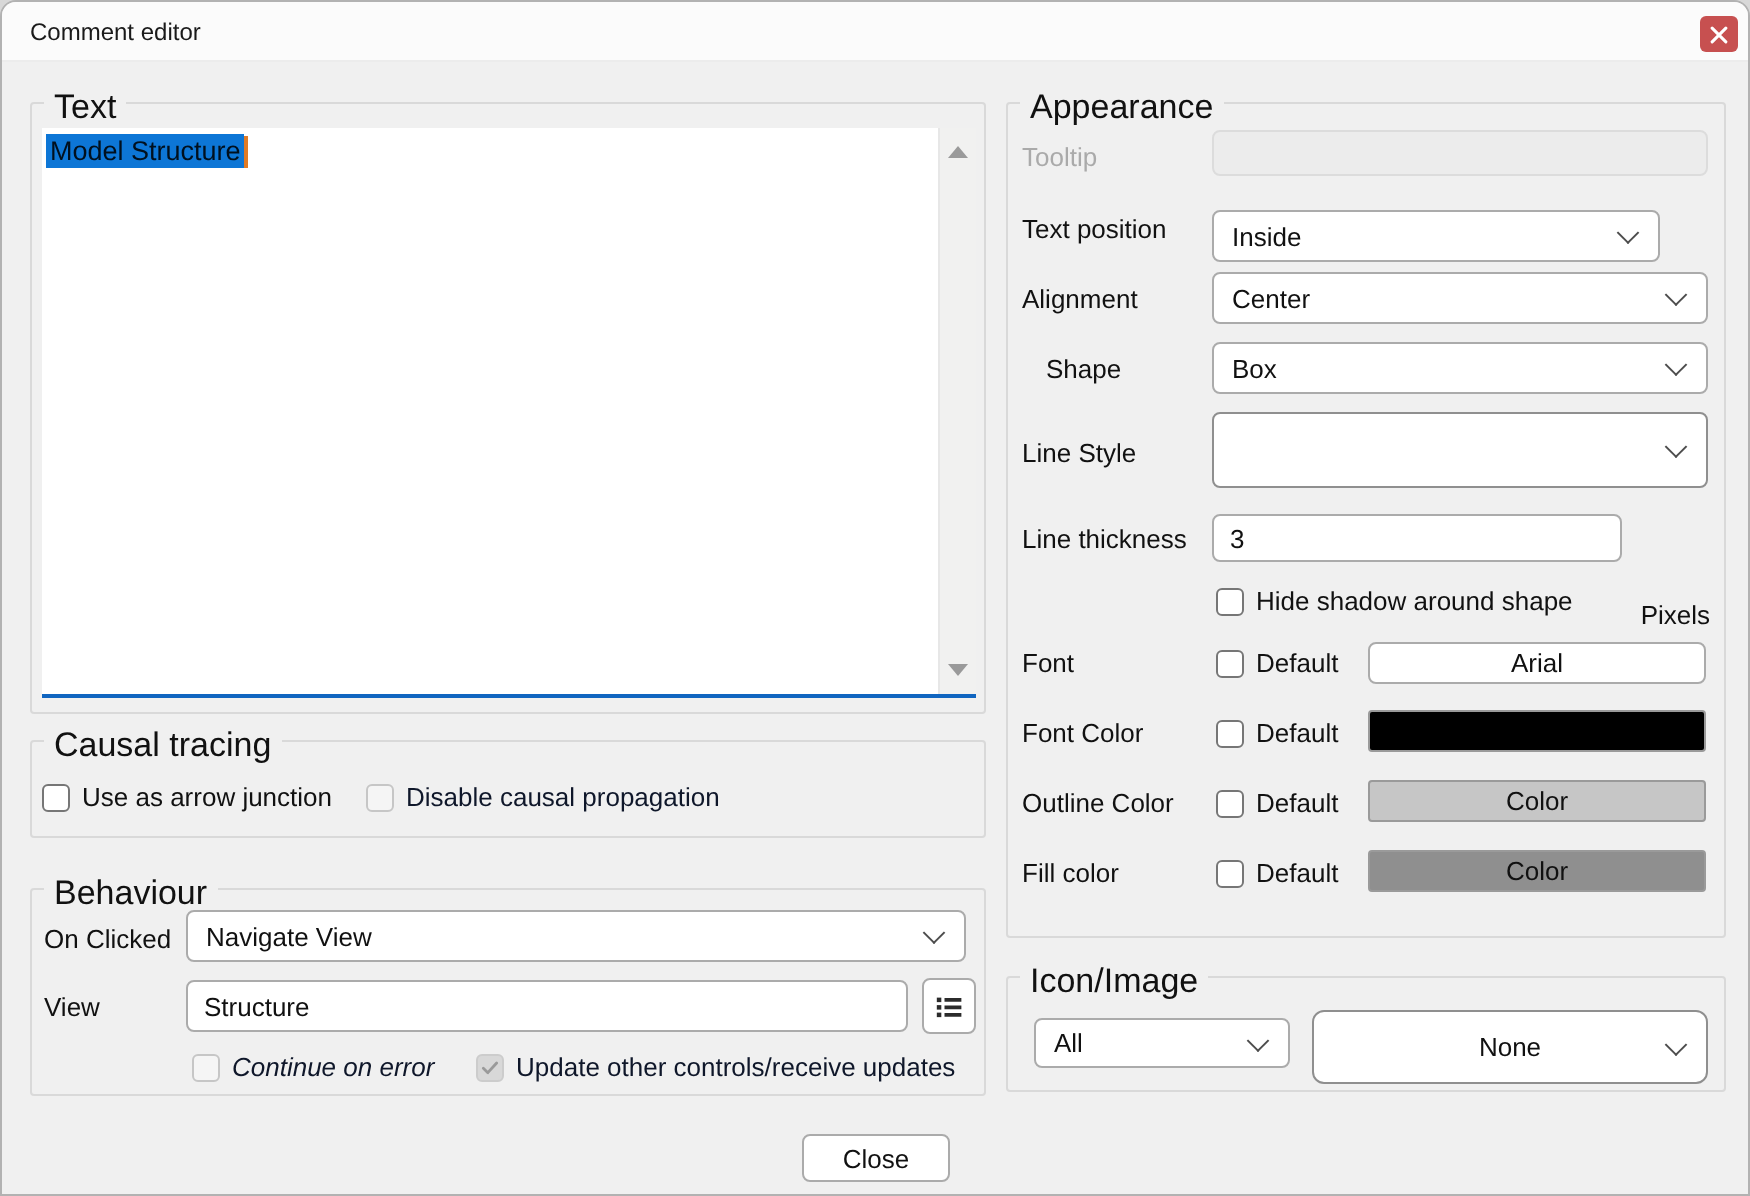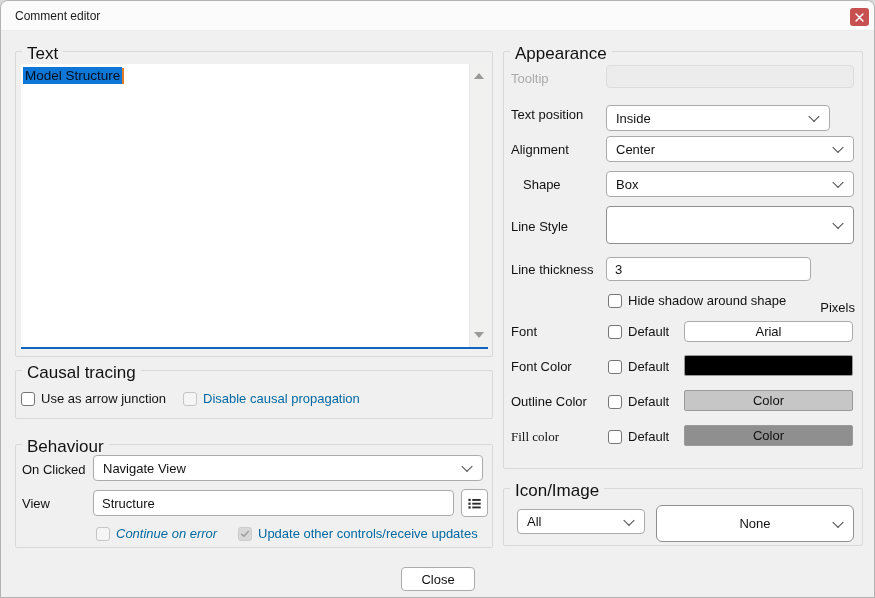--- a/index.html
+++ b/index.html
@@ -42,21 +42,21 @@
   }
   .tinput:disabled { background:#ececec; border-color:#dcdcdc; }
   .cbrow { position:absolute; display:flex; align-items:center; gap:6px; cursor:pointer; }
   .cb {
     width:14px; height:14px; border:1px solid #767676; border-radius:3px; background:#fff;
     flex:0 0 auto; display:flex; align-items:center; justify-content:center;
   }
   .cb.dis { border-color:#c6c6c6; background:#f5f5f5; }
   .cb.dis.checked { background:#d8d8d8; border-color:#cccccc; }
   .cbl { font-size:13px; color:#111; white-space:nowrap; }
-  .cbl.dis { color:#0369a1; }
+  .cbl.dis { color:#0f172a; }
   .btn {
     position:absolute; background:#fff; border:1px solid #ababab; border-radius:4px;
     display:flex; align-items:center; justify-content:center; font-size:13px; color:#111;
     cursor:pointer;
   }
   .swatch-btn { position:absolute; border:1px solid #9a9a9a; border-radius:2px;
     display:flex; align-items:center; justify-content:center; font-size:13px; color:#111; cursor:pointer; }
   .editor {
     position:absolute; left:20px; top:63px; width:467px; height:285px; background:#fff;
     border-bottom:2px solid #1065c0; cursor:text;padding-left:12px;
@@ -206,21 +206,21 @@
 
   <span class="lbl" style="left:510px; top:393px;">Outline Color</span>
   <label class="cbrow" style="left:607px; top:393px;">
     <span class="cb"></span>
     <span class="cbl">Default</span>
   </label>
   <div class="swatch-btn" style="left: 683px; top: 389px; width: 169px; height: 21px; background: rgb(198, 198, 198);">
     <span>Color</span>
   </div>
 
-  <span class="lbl" style="left:510px; top:428px;font-family:Liberation Serif, serif;">Fill color</span>
+  <span class="lbl" style="left:510px; top:428px;">Fill color</span>
   <label class="cbrow" style="left:607px; top:428px;">
     <span class="cb"></span>
     <span class="cbl">Default</span>
   </label>
   <div class="swatch-btn" style="left: 683px; top: 424px; width: 169px; height: 21px; background: rgb(143, 143, 143);">
     <span>Color</span>
   </div>
 
   <div class="group" style="left:502px; top:487px; width:360px; height:58px;"></div>
   <span class="group-label" style="left:509px; top:480px;">Icon/Image</span>

